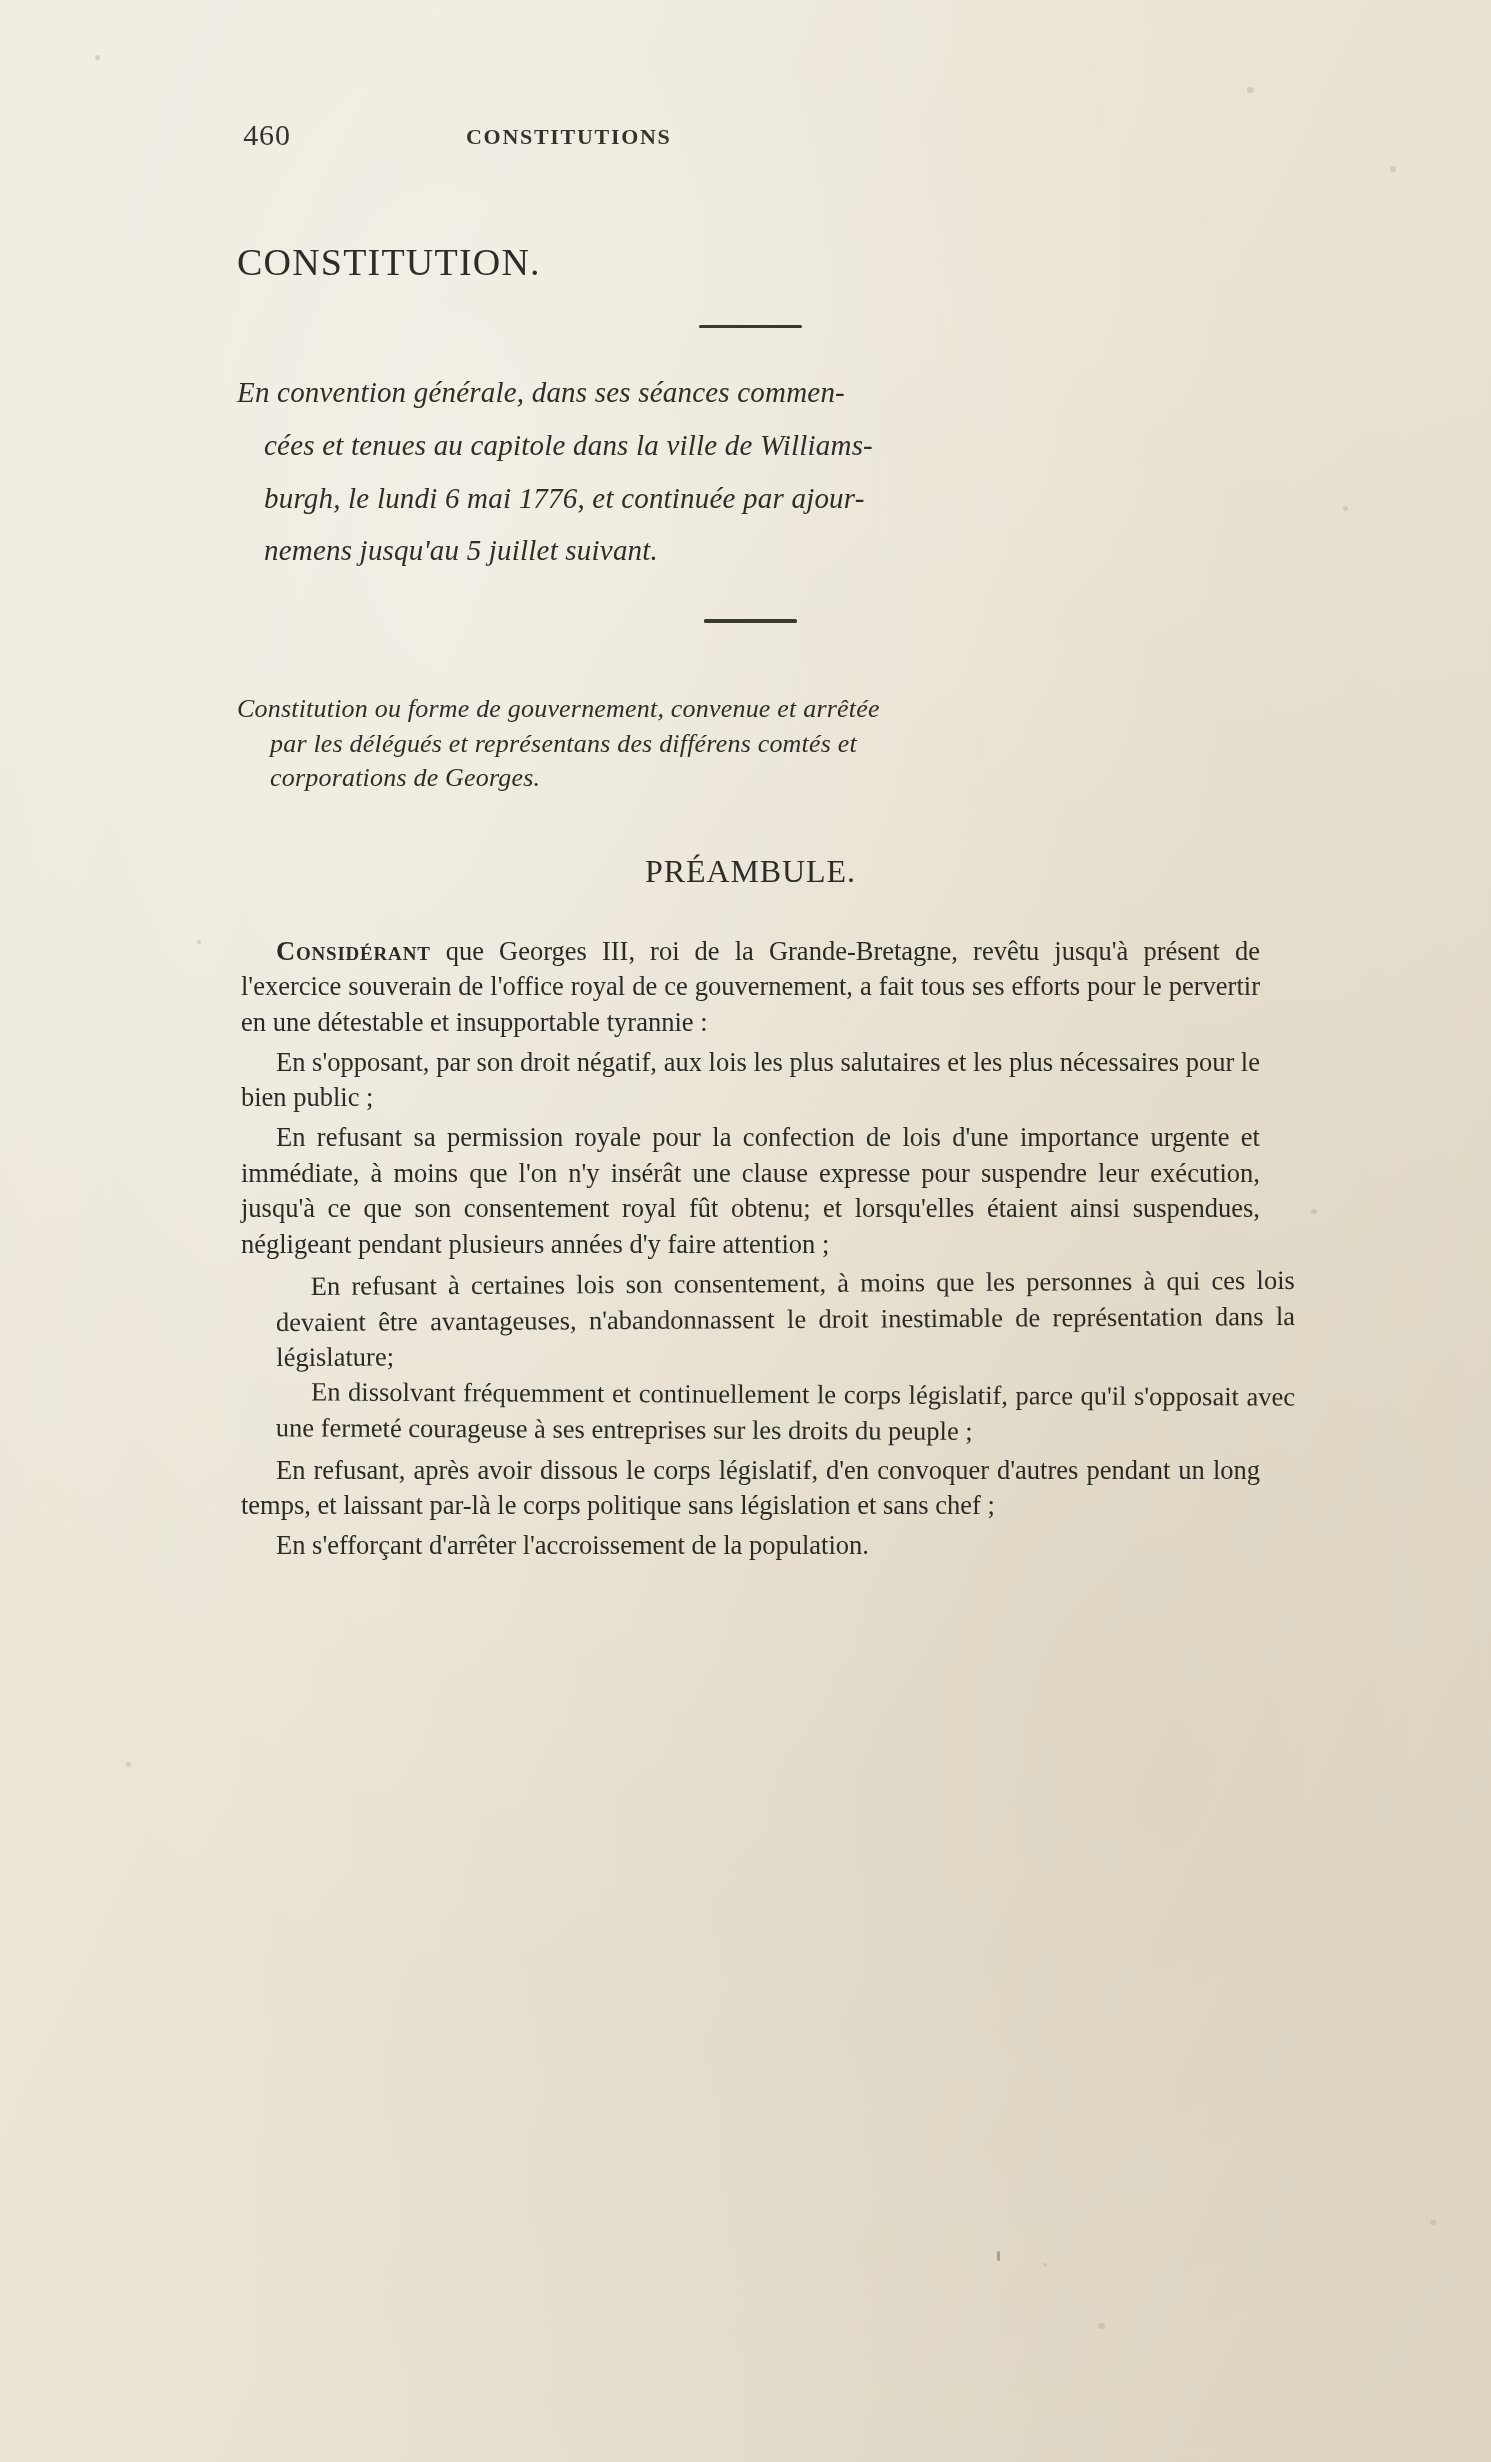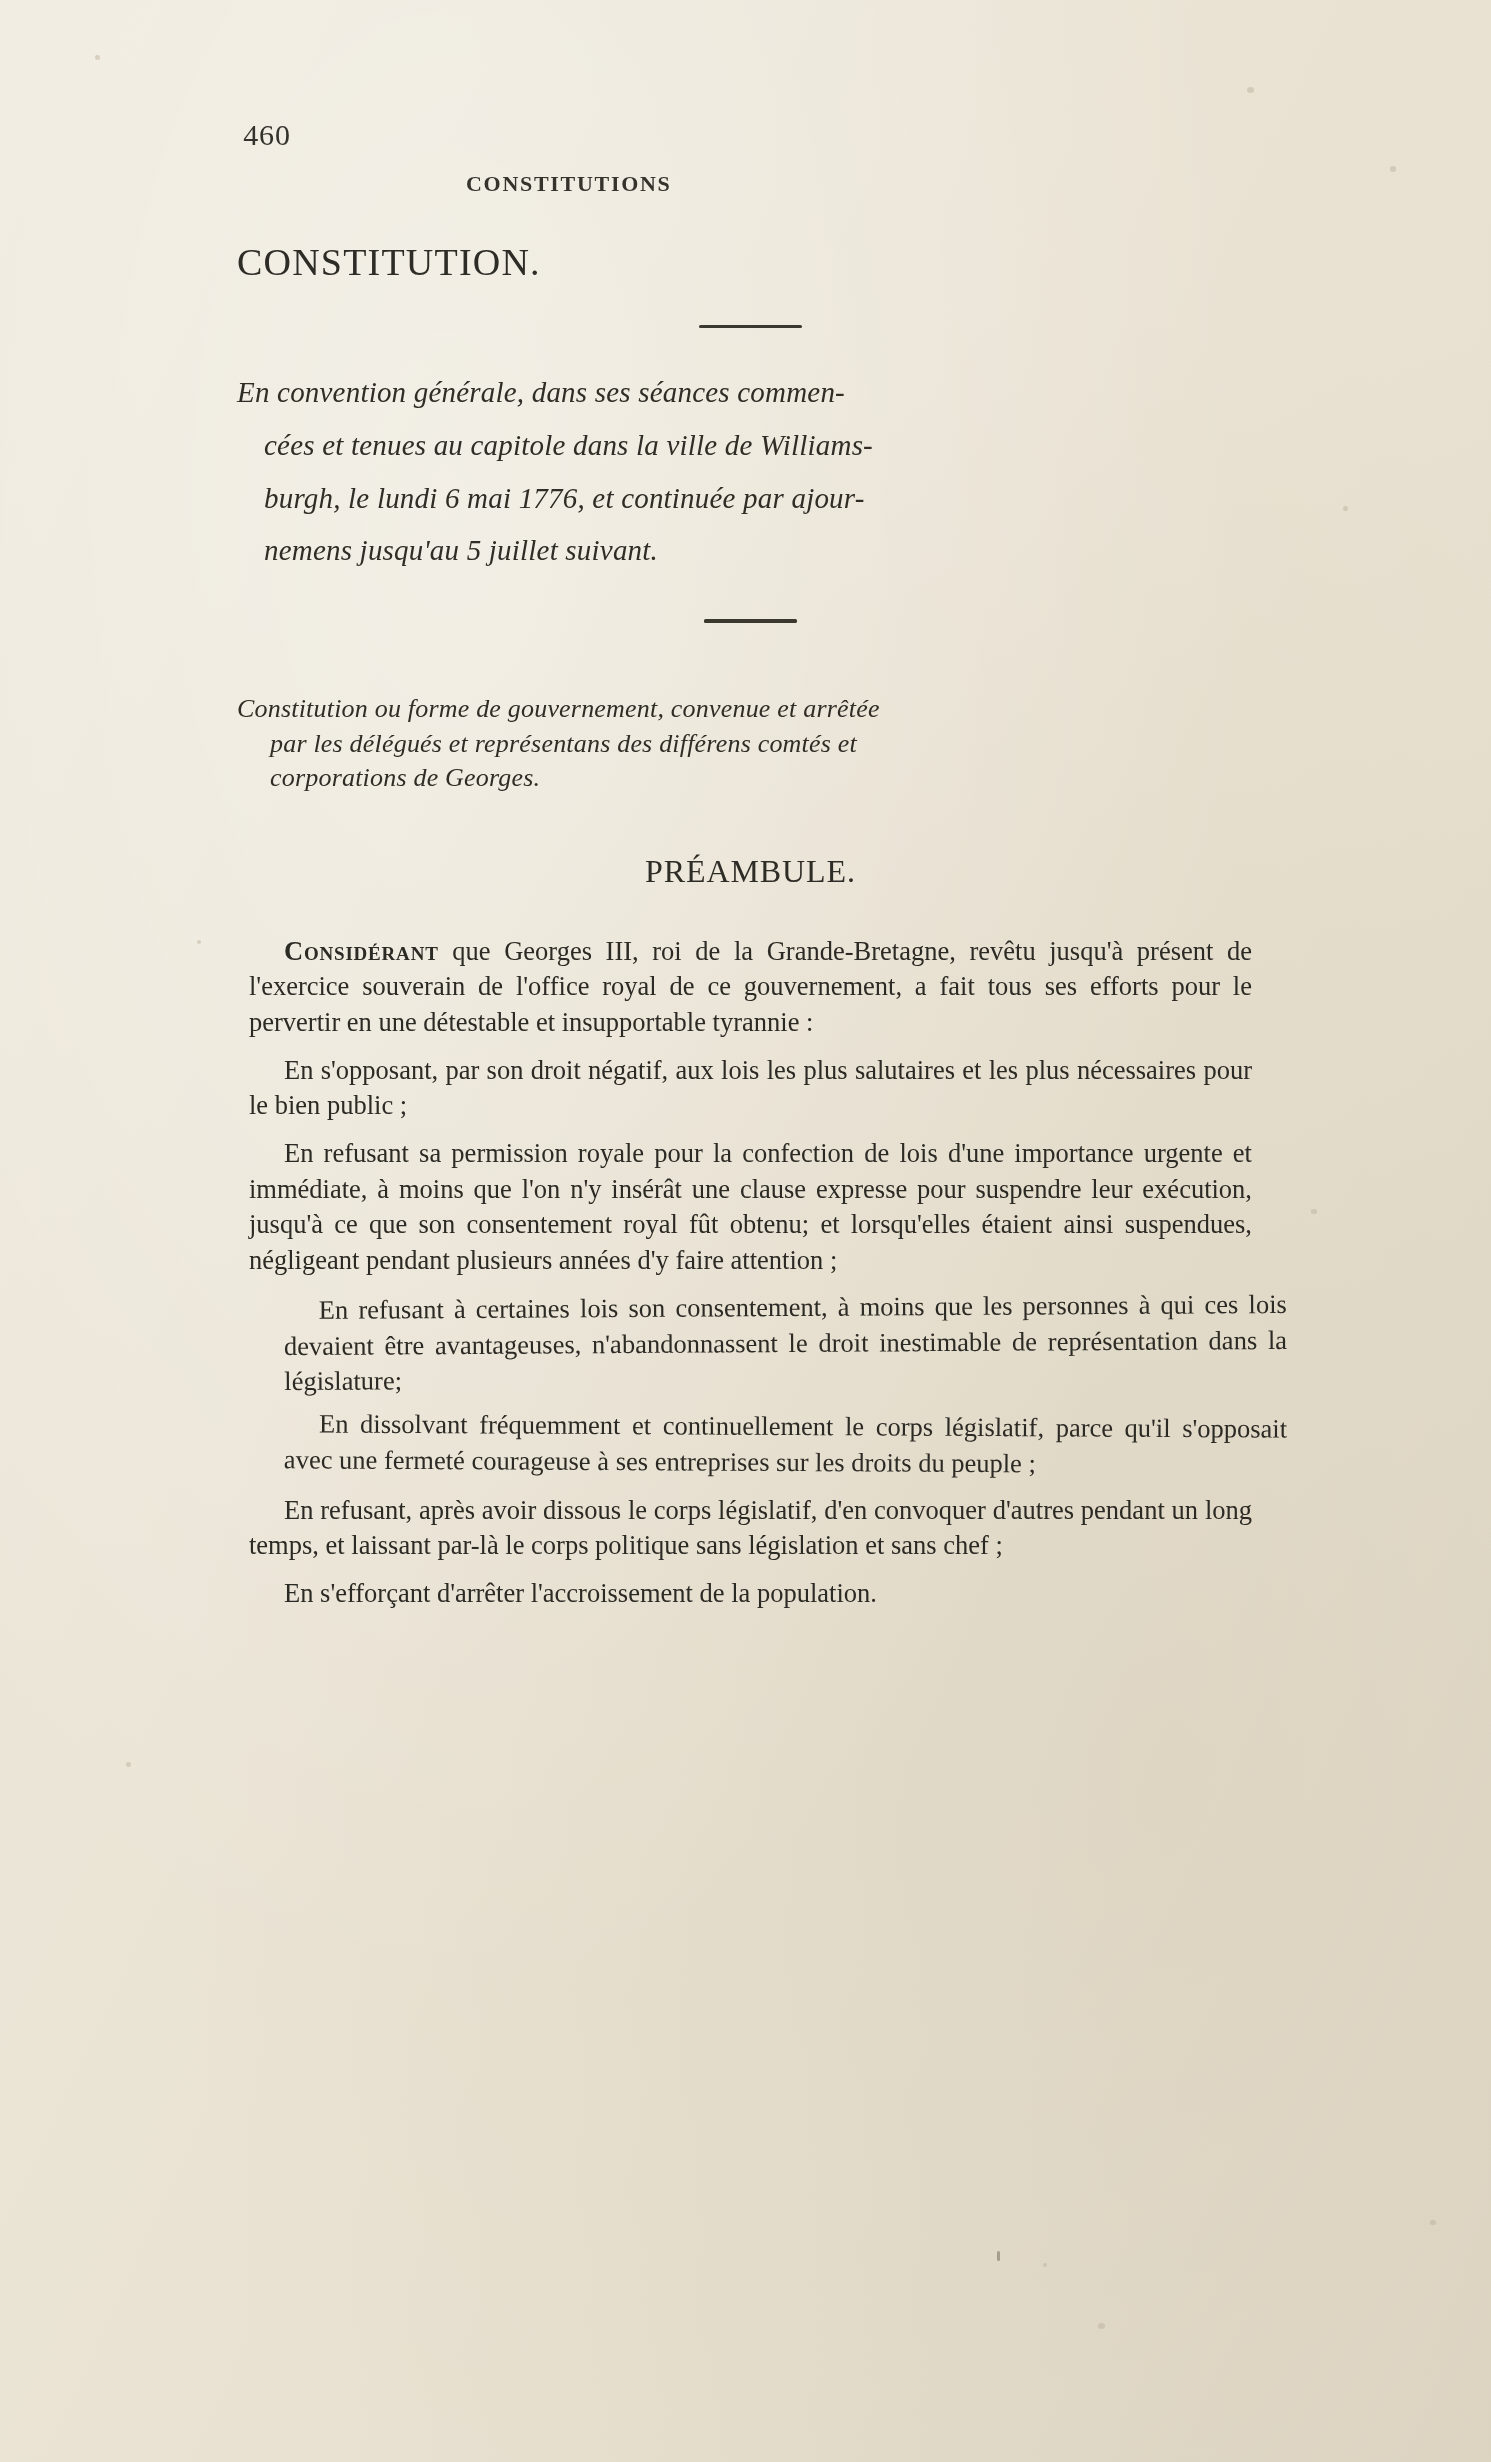--- a/index.html
+++ b/index.html
@@ -57,21 +57,20 @@
   }
   .runtitle {
     position: absolute;
     left: 229px;
     top: 6.3px;
     font-size: 22px;
     letter-spacing: 1.7px;
     font-variant: small-caps;
     font-weight: 600;
     color: #35332c;
-    margin-top: 47px;
   }
 
   
   .doc-title {
     text-align: left;
     font-size: 38px;
     letter-spacing: 1.2px;
     margin-top: 75px;
     color: #2e2c26;
   }
@@ -129,21 +128,21 @@
   }
 
   
   .body {
     margin-top: 44px;
     font-size: 26.5px;
     line-height: 1.345;
     color: #2c2a24;
   }
   .body p {
-    margin: 12px;
+    margin: 4px;
     text-align: justify;
     text-justify: inter-word;
   }
   .body p.ind { text-indent: 35px; }
   .smallcaps {
     font-variant: small-caps;
     letter-spacing: 0.8px;
     font-weight: 600;
   }
   .tilt1 { display:inline-block; transform: rotate(-0.35deg); }

